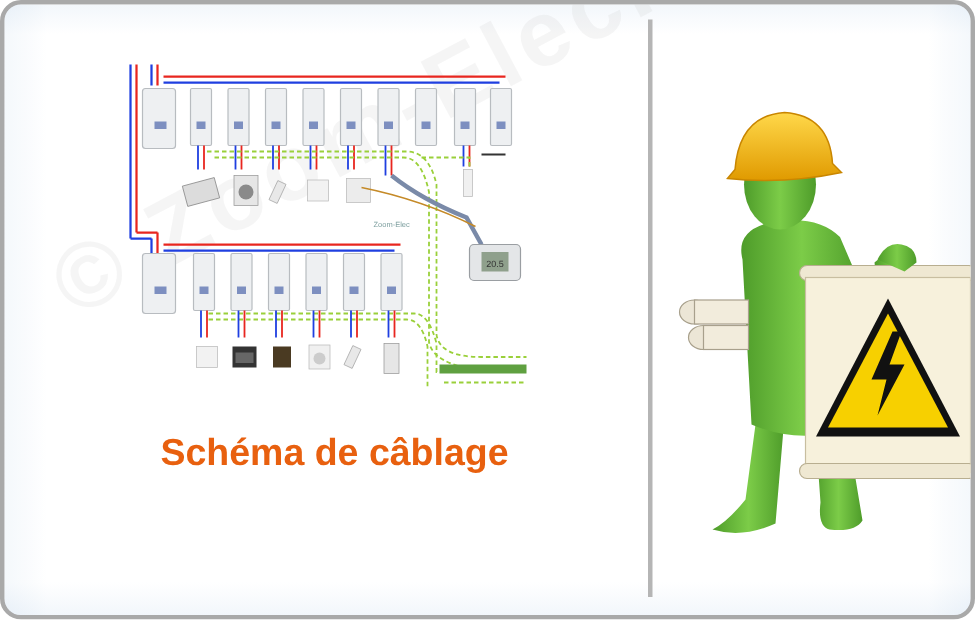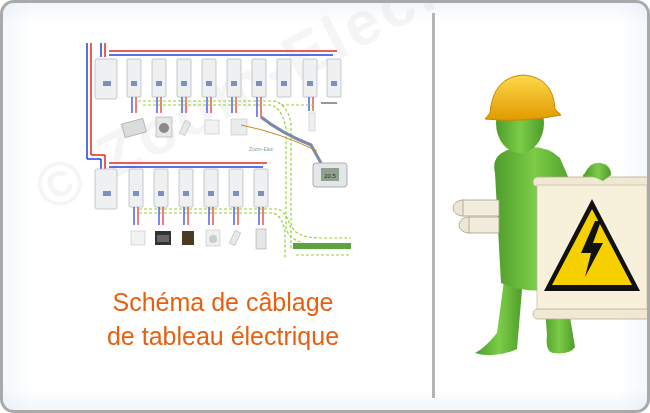--- a/index.html
+++ b/index.html
@@ -2,21 +2,21 @@
 <html><head>
 <meta charset="utf-8">
 <style>
   html,body{margin:0;padding:0;background:#ffffff;}
   body{width:650px;height:413px;position:relative;overflow:hidden;font-family:"Liberation Sans",sans-serif;}
   .frame{position:absolute;left:0;top:0;width:644px;height:407px;border:3px solid #a9a9a9;border-radius:14px;background:linear-gradient(90deg,#e8f0f8 0px,#f6f9fc 18px,#ffffff 28px,#ffffff 616px,#f6f9fc 626px,#e8f0f8 644px);overflow:hidden;}
   .frame-inner{position:absolute;left:0;top:0;right:0;bottom:0;background:linear-gradient(180deg,#e8f0f8 0px,#ffffff 20px,#ffffff 385px,#e8f0f8 407px);opacity:.55;}
   .divider{position:absolute;left:429px;top:10px;width:3px;height:385px;background:#b5b5b5;}
   .watermark{position:absolute;left:20px;top:160px;font-size:62px;font-weight:bold;color:rgba(200,200,200,0.18);transform:rotate(-28deg);transform-origin:left top;white-space:nowrap;letter-spacing:4px;}
   .diagram{position:absolute;left:78px;top:30px;width:280px;height:232px;}
-  .caption{position:absolute;left:20px;top:282px;width:400px;text-align:center;color:#e8600f;font-weight:normal;font-size:25px;line-height:34px;}
+  .caption{position:absolute;left:20px;top:282px;width:400px;text-align:center;color:#e8600f;font-weight:bold;font-size:25px;line-height:34px;}
   .caption div{white-space:nowrap;}
   .mascot{position:absolute;left:432px;top:60px;width:216px;height:300px;}
 </style>
 </head>
 <body>
 
 <div class="frame">
   <div class="frame-inner"></div>
   <div class="watermark">© Zoom-Elec.com</div>
   <div class="divider"></div>
@@ -146,21 +146,20 @@
     <rect x="125" y="197" width="14" height="16" fill="#f0f0f0" stroke="#bbb" stroke-width=".5"></rect>
     <circle cx="132" cy="206" r="4" fill="#ccc"></circle>
     <rect x="151" y="198" width="6" height="14" fill="#e8e8e8" stroke="#aaa" stroke-width=".5" transform="rotate(25 154 205)"></rect>
     <rect x="175" y="196" width="10" height="20" fill="#e6e6e6" stroke="#999" stroke-width=".5"></rect>
 
     <rect x="212" y="210" width="58" height="6" fill="#5fa040"></rect>
   </svg>
 
   <div class="caption">
     <div>Schéma de câblage</div>
-    <div>de tableau électrique</div>
   </div>
 
   <svg class="mascot" viewBox="0 0 216 300" xmlns="http://www.w3.org/2000/svg">
     <defs>
       <linearGradient id="g" x1="0" x2="1">
         <stop offset="0" stop-color="#4e9c2a"></stop>
           <stop offset=".5" stop-color="#7ccc48"></stop>
           <stop offset="1" stop-color="#4e9c2a"></stop>
       </linearGradient>
       <linearGradient id="h" x1="0" x2="0" y1="0" y2="1">

